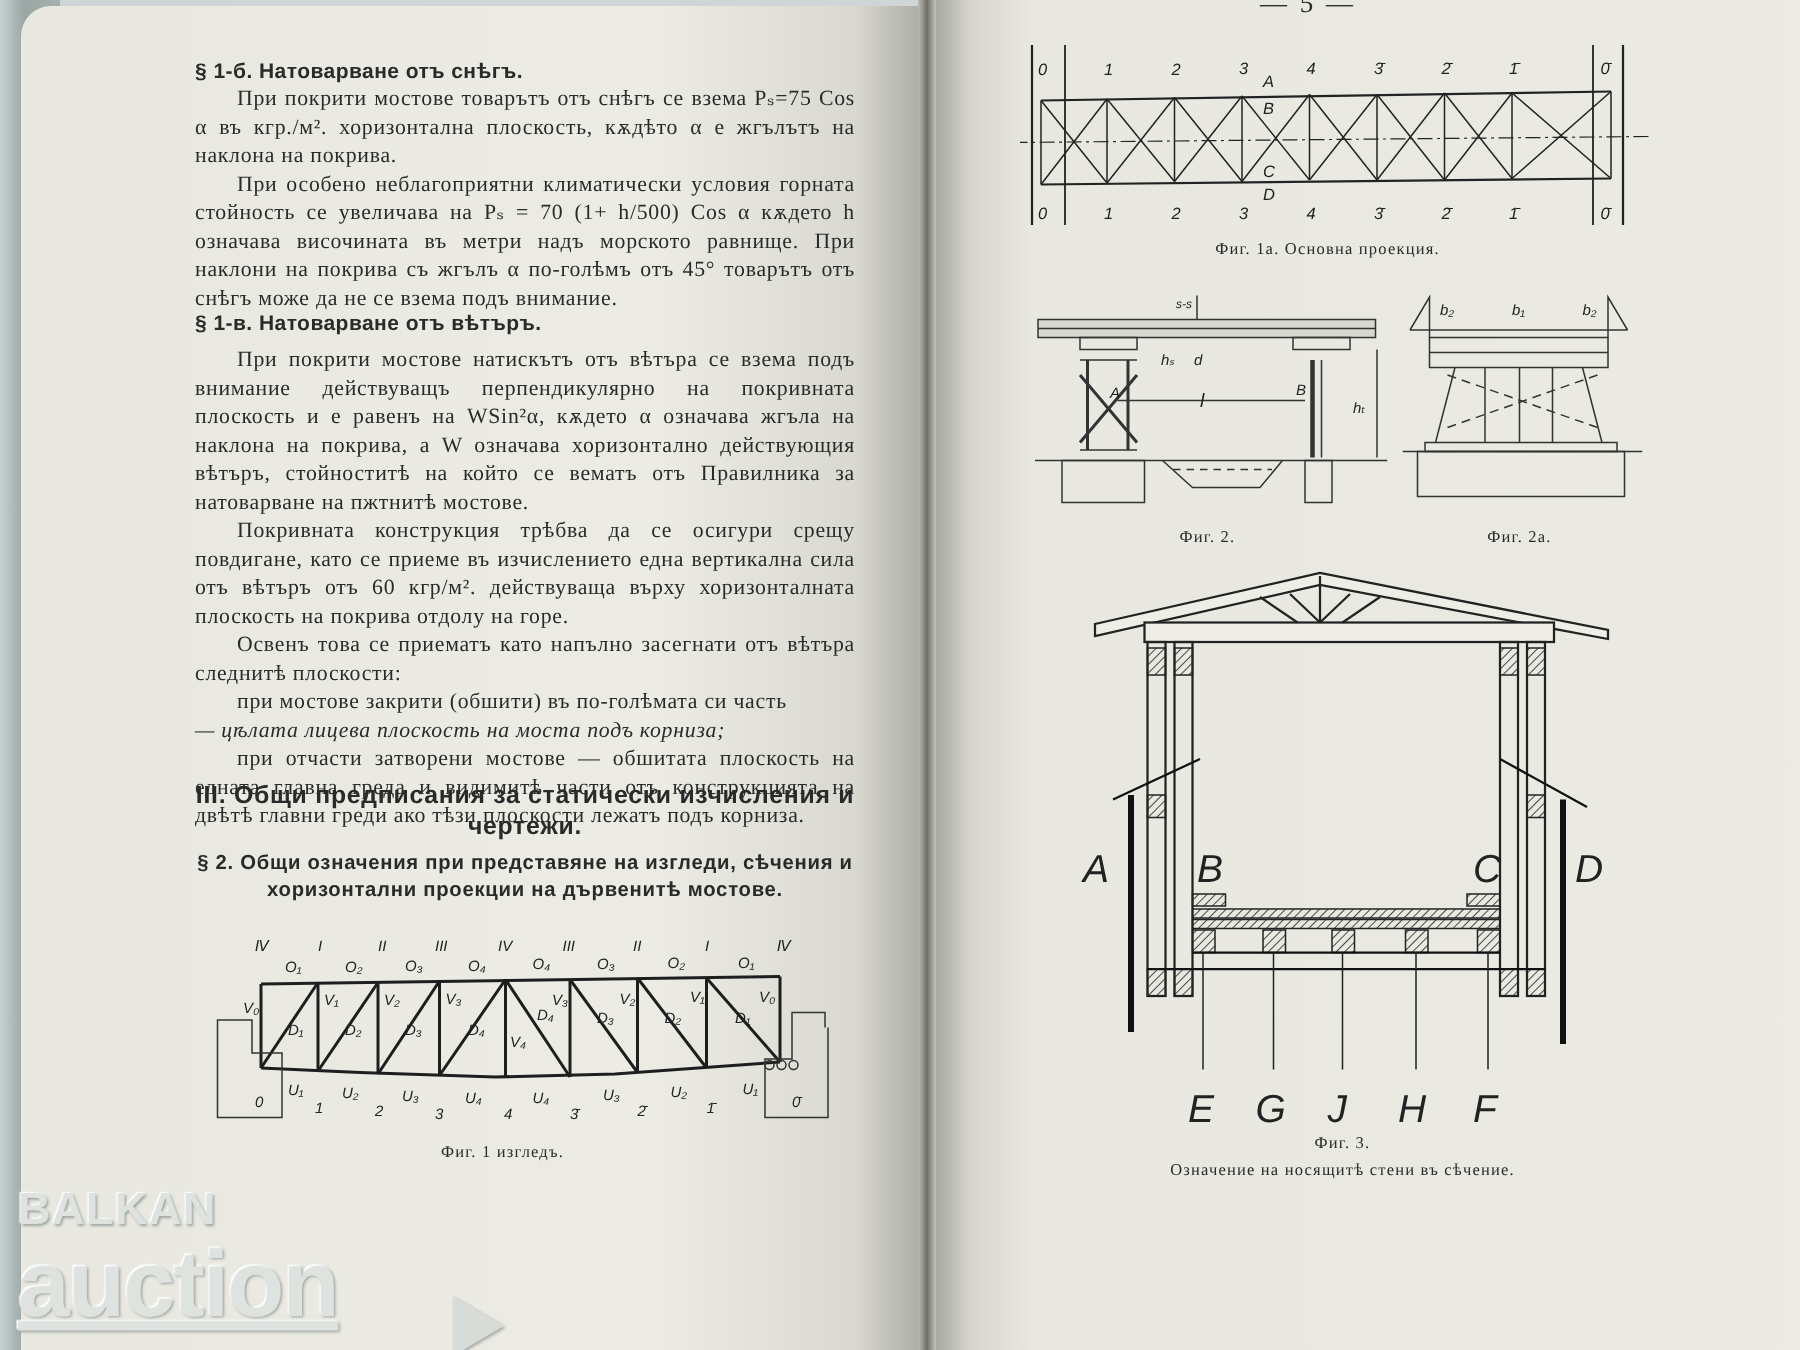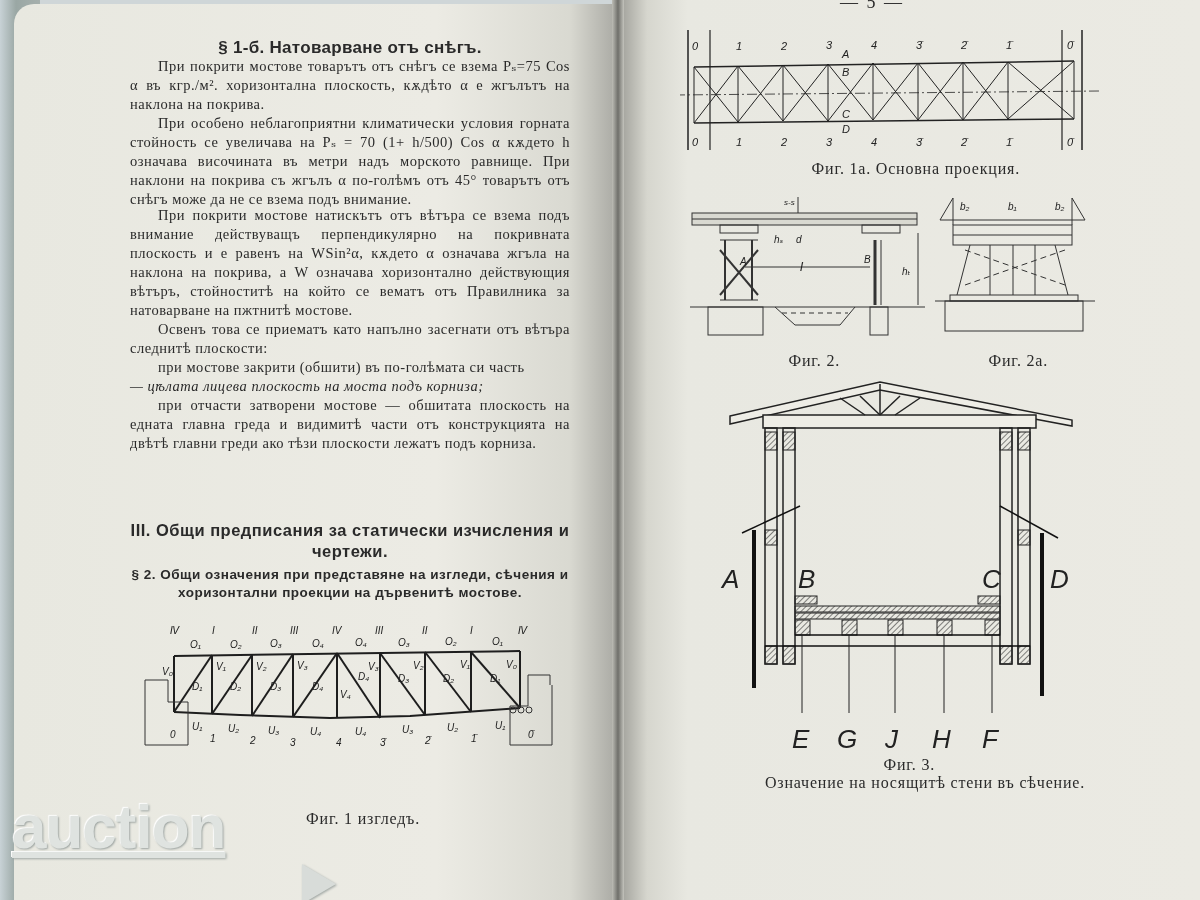--- a/index.html
+++ b/index.html
@@ -4,24 +4,24 @@
 <style>
   html,body{margin:0;padding:0;}
   body{width:1200px;height:900px;overflow:hidden;background:#cfd6d8;position:relative;font-family:"Liberation Serif","DejaVu Serif",serif;color:#2a2a2a;}
   .book-edge{position:absolute;left:0;top:0;width:40px;height:900px;background:linear-gradient(90deg,#c8d2d6 0,#9aa7a4 40%,#a6b0ad 100%);}
   .left-page{position:absolute;left:14px;top:4px;width:604px;height:896px;background:linear-gradient(90deg,#e8e8e0 0,#ecebe4 70%,#d9d9d1 92%,#a8a8a2 100%);border-top-left-radius:20px;}
   .right-page{position:absolute;left:618px;top:0;width:582px;height:900px;background:linear-gradient(90deg,#9c9c96 0,#d6d6ce 5%,#e8e8e1 12%,#ebeae3 100%);}
   .gutter{position:absolute;left:612px;top:0;width:12px;height:900px;background:linear-gradient(90deg,#bdbdb6,#6f6f6a 50%,#c4c4bd);}
   .txt{position:absolute;left:130px;width:440px;font-size:14.5px;line-height:19px;text-align:justify;letter-spacing:0.5px;}
   .txt p{margin:0;text-indent:28px;}
   .txt p.noind{text-indent:0;font-style:italic;}
-  .h-sec{text-align:center;font-family:"Liberation Sans Narrow","Liberation Sans",sans-serif;font-weight:bold;font-size:17px;letter-spacing:0.3px;margin:0;}
+  .h-sec{font-family:"Liberation Sans Narrow","Liberation Sans",sans-serif;font-weight:bold;font-size:14px;letter-spacing:0.3px;margin:0;}
   .h-chap{font-family:"Liberation Sans","DejaVu Sans",sans-serif;font-weight:bold;font-size:16.5px;line-height:21px;text-align:center;margin:0;}
   .h-sub{font-family:"Liberation Sans","DejaVu Sans",sans-serif;font-weight:bold;font-size:13.5px;line-height:18px;text-align:center;margin:0;}
-  .caption{position:absolute;font-size:16px;letter-spacing:0.8px;text-align:right;}
+  .caption{position:absolute;font-size:11px;letter-spacing:0.8px;text-align:center;}
   .caption.bold{font-weight:normal;}
   .fig{position:absolute;}
   .fig svg text{font-family:"Liberation Sans","DejaVu Sans",sans-serif;font-style:italic;fill:#222;}
   .watermark{position:absolute;left:12px;top:792px;color:#dfe3e0;text-shadow:1px 1px 2px #9ea5a2,-1px -1px 1px #ffffff;font-family:"Liberation Sans","DejaVu Sans",sans-serif;pointer-events:none;}
   .wm-small{font-size:30px;font-weight:bold;letter-spacing:1px;line-height:30px;}
   .wm-big{font-size:62px;font-weight:bold;line-height:70px;letter-spacing:-1px;text-decoration:underline;}
   .wm-arrow{position:absolute;left:290px;top:72px;width:0;height:0;border-left:34px solid #d8dcd9;border-top:20px solid transparent;border-bottom:20px solid transparent;filter:drop-shadow(1px 1px 1px #9ea5a2);}
   .page-num{position:absolute;left:840px;top:-8px;font-size:18px;letter-spacing:2px;}
 </style>
 </head>
@@ -32,21 +32,23 @@
 <div class="right-page"></div>
 <div class="gutter"></div>
 
 <div class="txt" style="top:38px;">
   <h3 class="h-sec">§ 1-б. Натоварване отъ снѣгъ.</h3>
   <p>При покрити мостове товарътъ отъ снѣгъ се взема Pₛ=75 Cos α въ кгр./м². хоризонтална плоскость, кѫдѣто α е жгълътъ на наклона на покрива.</p>
   <p>При особено неблагоприятни климатически условия горната стойность се увеличава на Pₛ = 70 (1+ h/500) Cos α кѫдето h означава височината въ метри надъ морското равнище. При наклони на покрива съ жгълъ α по-голѣмъ отъ 45° товарътъ отъ снѣгъ може да не се взема подъ внимание.</p>
 </div>
 
 <div class="txt" style="top:206px;">
+  <h3 class="h-sec" style="margin-bottom:6px;">§ 1-в. Натоварване отъ вѣтъръ.</h3>
   <p>При покрити мостове натискътъ отъ вѣтъра се взема подъ внимание действуващъ перпендикулярно на покривната плоскость и е равенъ на WSin²α, кѫдето α означава жгъла на наклона на покрива, а W означава хоризонтално действующия вѣтъръ, стойноститѣ на който се вематъ отъ Правилника за натоварване на пжтнитѣ мостове.</p>
+  <p>Покривната конструкция трѣбва да се осигури срещу повдигане, като се приеме въ изчислението една вертикална сила отъ вѣтъръ отъ 60 кгр/м². действуваща върху хоризонталната плоскость на покрива отдолу на горе.</p>
   <p>Освенъ това се приематъ като напълно засегнати отъ вѣтъра следнитѣ плоскости:</p>
   <p>при мостове закрити (обшити) въ по-голѣмата си часть</p>
   <p class="noind">— цѣлата лицева плоскость на моста подъ корниза;</p>
   <p>при отчасти затворени мостове — обшитата плоскость на едната главна греда и видимитѣ части отъ конструкцията на двѣтѣ главни греди ако тѣзи плоскости лежатъ подъ корниза.</p>
 </div>
 
 <div class="txt" style="top:520px;">
   <h2 class="h-chap">III. Общи предписания за статически изчисления и чертежи.</h2>
   <h3 class="h-sub" style="margin-top:4px;">§ 2. Общи означения при представяне на изгледи, сѣчения и хоризонтални проекции на дървенитѣ мостове.</h3>
 </div>
@@ -134,23 +136,24 @@
       <text x="110" y="124">2</text>
       <text x="150" y="126">3</text>
       <text x="196" y="126">4</text>
       <text x="240" y="126">3̄</text>
       <text x="285" y="124">2̄</text>
       <text x="331" y="122">1̄</text>
       <text x="388" y="118">0̄</text>
     </g>
   </svg>
 </div>
-<div class="caption" style="left:250px;top:762px;width:170px;margin-top:48px;">Фиг. 1 изгледъ.</div>
+<div class="caption" style="left:250px;top:762px;width:170px;">Фиг. 1 изгледъ.</div>
 
 <div class="watermark">
+  <div class="wm-small">BALKAN</div>
   <div class="wm-big">auction</div>
   <div class="wm-arrow"></div>
 </div>
 
 <div class="page-num">— 5 —</div>
 
 <div class="fig" style="left:680px;top:28px;">
   <svg width="420" height="130" viewBox="0 0 420 130">
     <g stroke="#222" fill="none">
       <line x1="8" y1="2" x2="8" y2="122" stroke-width="1.5"></line>

